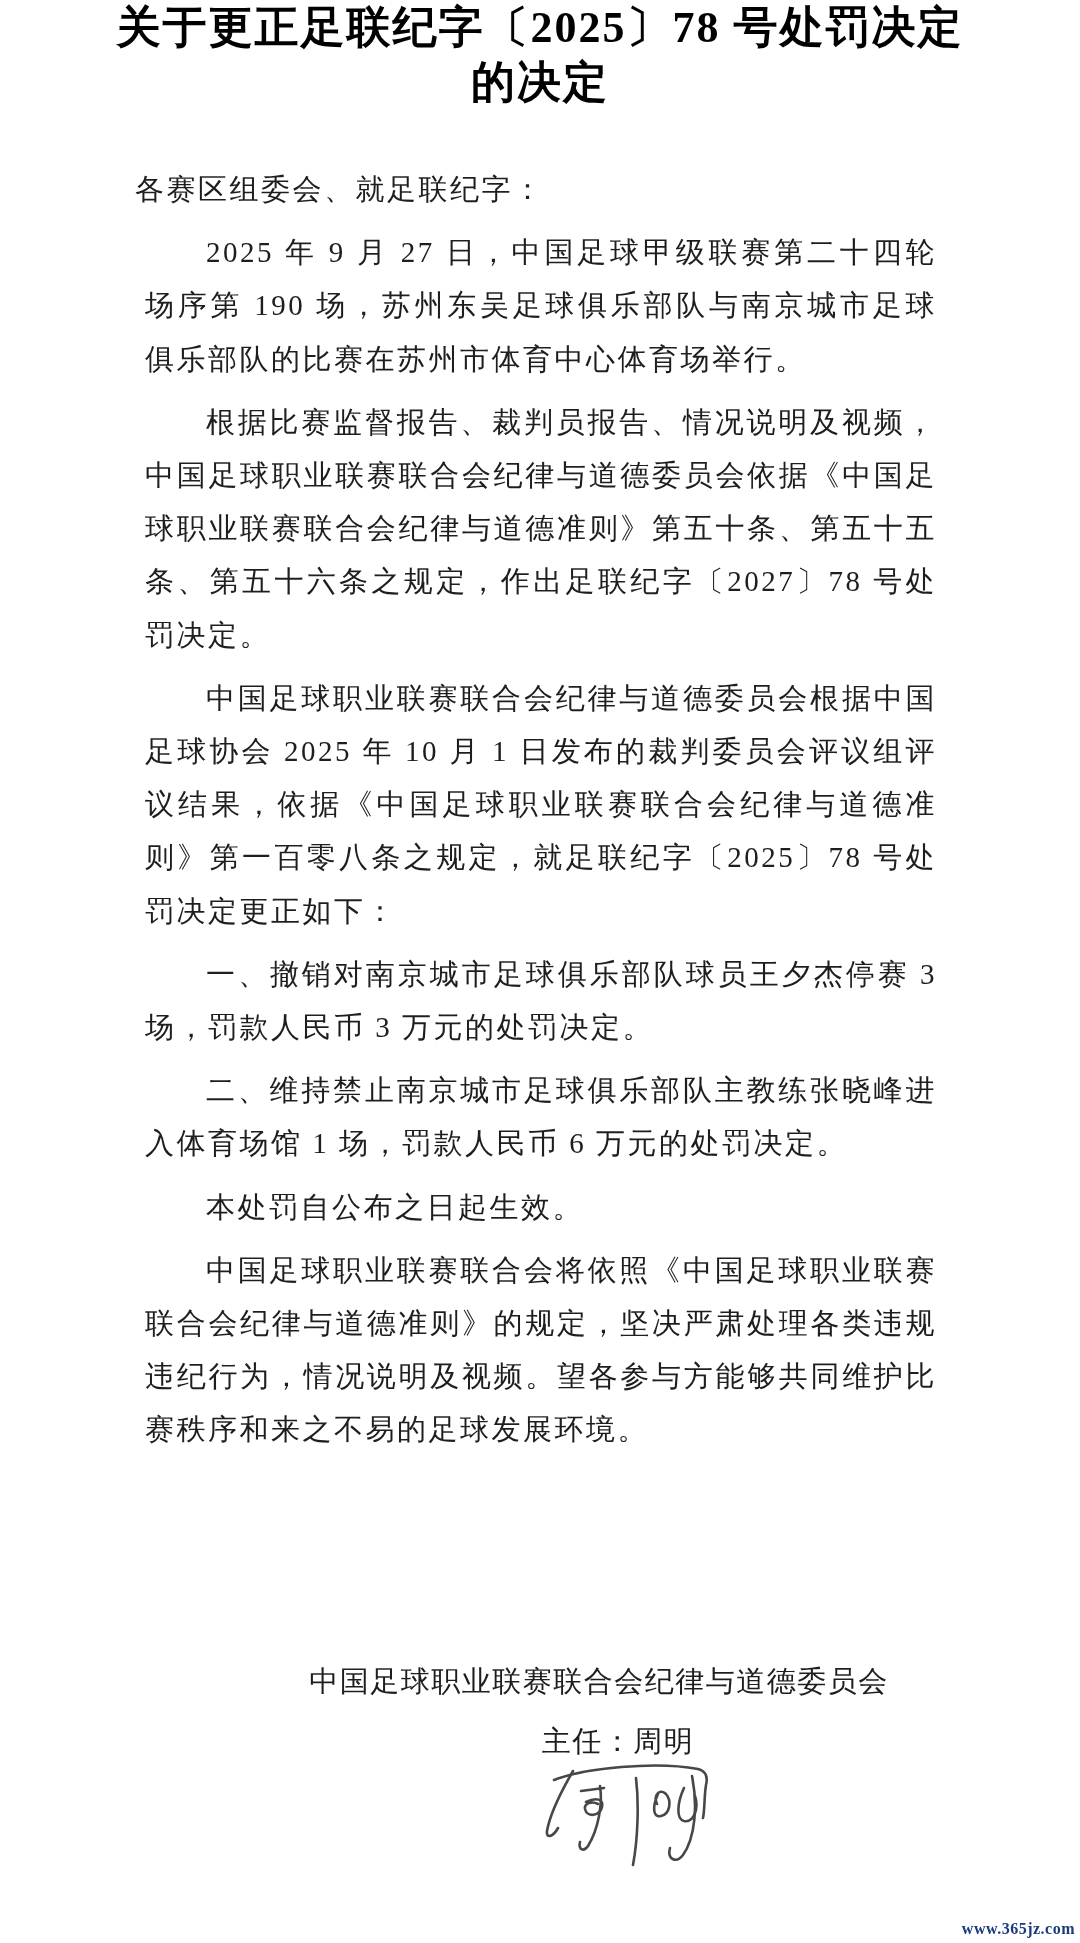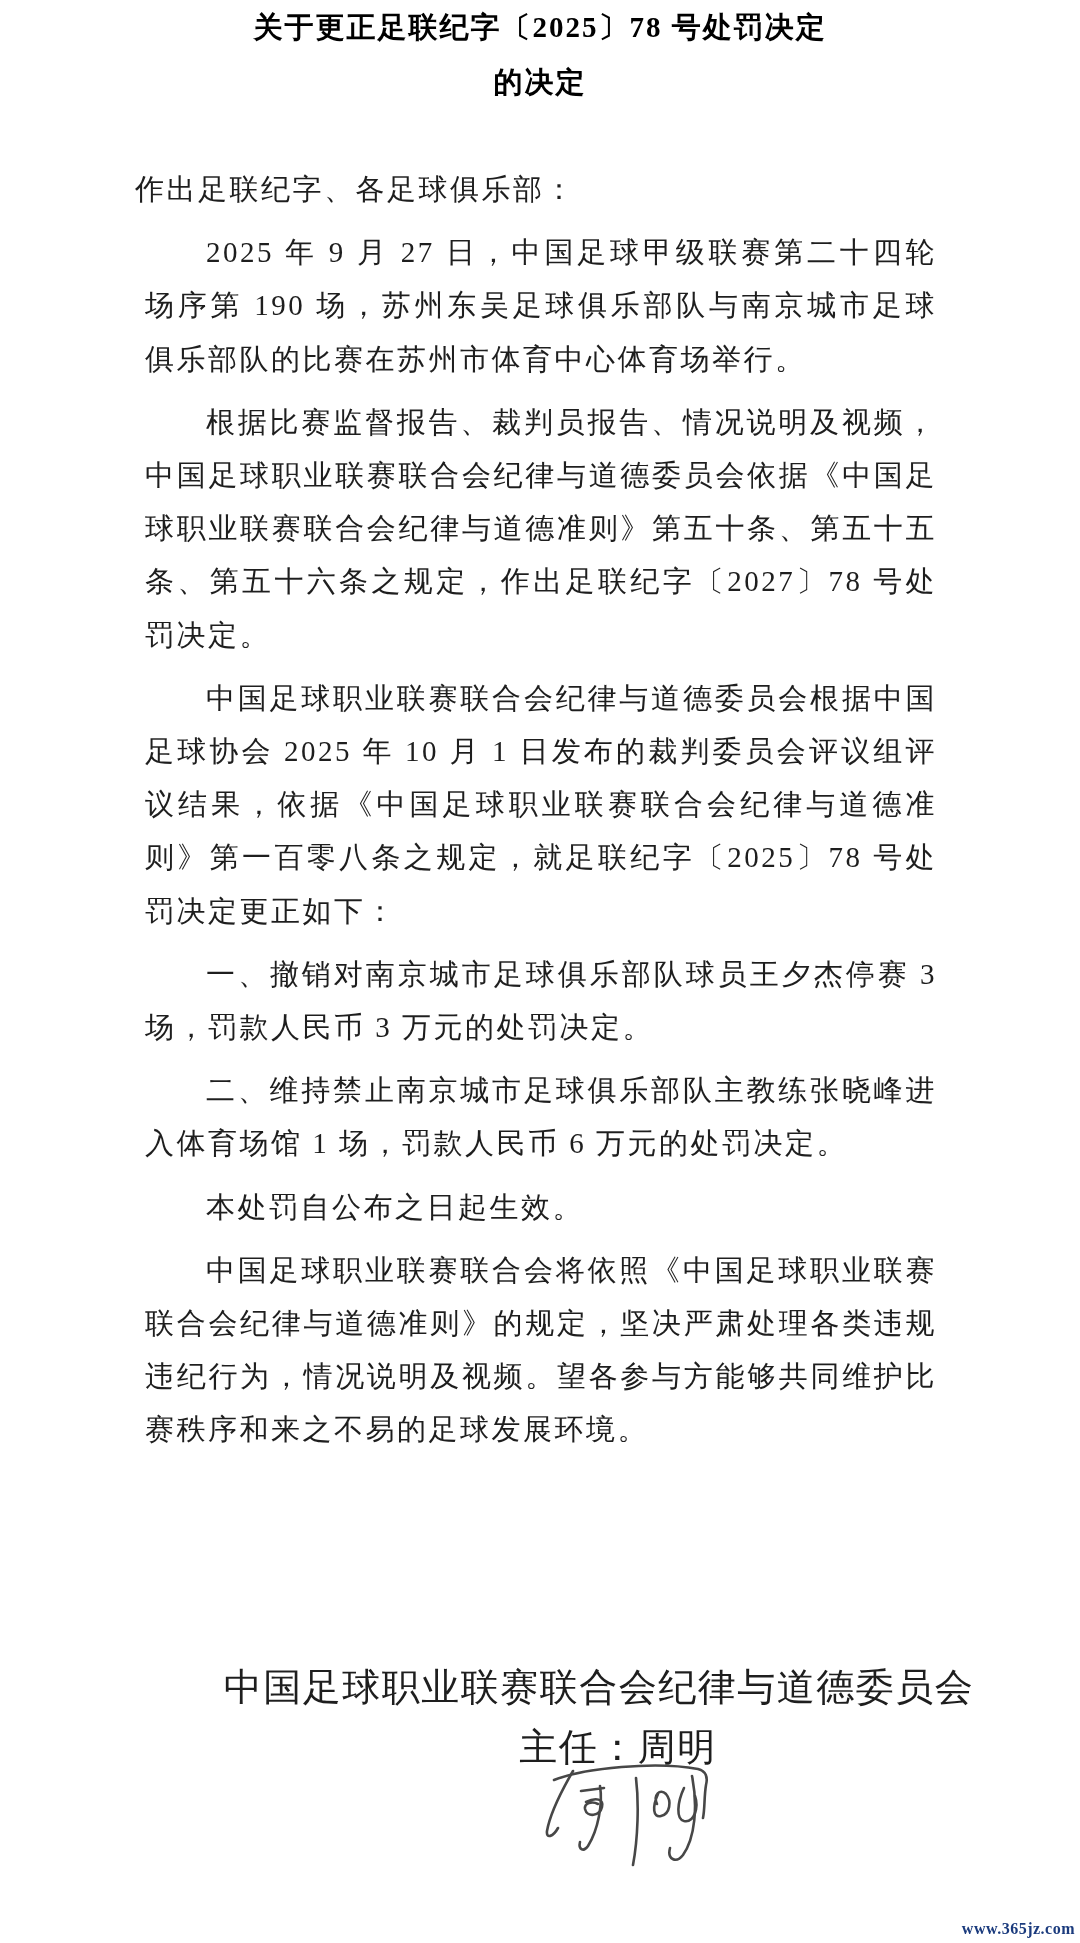--- a/index.html
+++ b/index.html
@@ -15,21 +15,21 @@
     overflow: hidden;
     font-family: "Liberation Serif", "DejaVu Serif", serif;
     color: #1d1d1d;
   }
   .doc-title {
     position: absolute;
     top: 0px;
     left: 70px;
     width: 940px;
     text-align: center;
-    font-size: 29px;
+    font-size: 44px;
     line-height: 55px;
     font-weight: 700;
     color: #000000;
     letter-spacing: 2px;
   }
   .doc-title .t-line { display: block; }
   .content {
     position: absolute;
     left: 135px;
     top: 163px;
@@ -46,21 +46,21 @@
     margin: 0;
   }
   .para-list p.para {
     margin: 10px;
     text-indent: 2.1em;
   }
   .sig-line {
     position: absolute;
     width: 810px;
     text-align: center;
-    font-size: 38px;
+    font-size: 29px;
     letter-spacing: 1.5px;
     color: #1e1e1e;
     white-space: nowrap;
   }
   .sig-org  { left: 194px; top: 1662px; }
   .sig-signer { left: 213px; top: 1722px; }
   .sig-date { left: 242px; top: 1882px; }
   .sig-scribble {
     position: absolute;
     left: 540px;
@@ -82,21 +82,21 @@
 <body>
 
 <div class="page">
 
   <div class="doc-title">
     <span class="t-line">关于更正足联纪字〔2025〕78 号处罚决定</span>
     <span class="t-line">的决定</span>
   </div>
 
   <div class="content">
-    <p class="salutation">作出足联纪字、各足球俱乐部：</p>
+    <p class="salutation">各赛区组委会、就足联纪字：</p>
     <div class="para-list">
         <p class="para">2025 年 9 月 27 日，中国足球甲级联赛第二十四轮场序第 190 场，苏州东吴足球俱乐部队与南京城市足球俱乐部队的比赛在苏州市体育中心体育场举行。</p>
         <p class="para">根据比赛监督报告、裁判员报告、情况说明及视频，中国足球职业联赛联合会纪律与道德委员会依据《中国足球职业联赛联合会纪律与道德准则》第五十条、第五十五条、第五十六条之规定，作出足联纪字〔2027〕78 号处罚决定。</p>
         <p class="para">中国足球职业联赛联合会纪律与道德委员会根据中国足球协会 2025 年 10 月 1 日发布的裁判委员会评议组评议结果，依据《中国足球职业联赛联合会纪律与道德准则》第一百零八条之规定，就足联纪字〔2025〕78 号处罚决定更正如下：</p>
         <p class="para">一、撤销对南京城市足球俱乐部队球员王夕杰停赛 3 场，罚款人民币 3 万元的处罚决定。</p>
         <p class="para">二、维持禁止南京城市足球俱乐部队主教练张晓峰进入体育场馆 1 场，罚款人民币 6 万元的处罚决定。</p>
         <p class="para">本处罚自公布之日起生效。</p>
         <p class="para">中国足球职业联赛联合会将依照《中国足球职业联赛联合会纪律与道德准则》的规定，坚决严肃处理各类违规违纪行为，情况说明及视频。望各参与方能够共同维护比赛秩序和来之不易的足球发展环境。</p>
       </div>
   </div>

